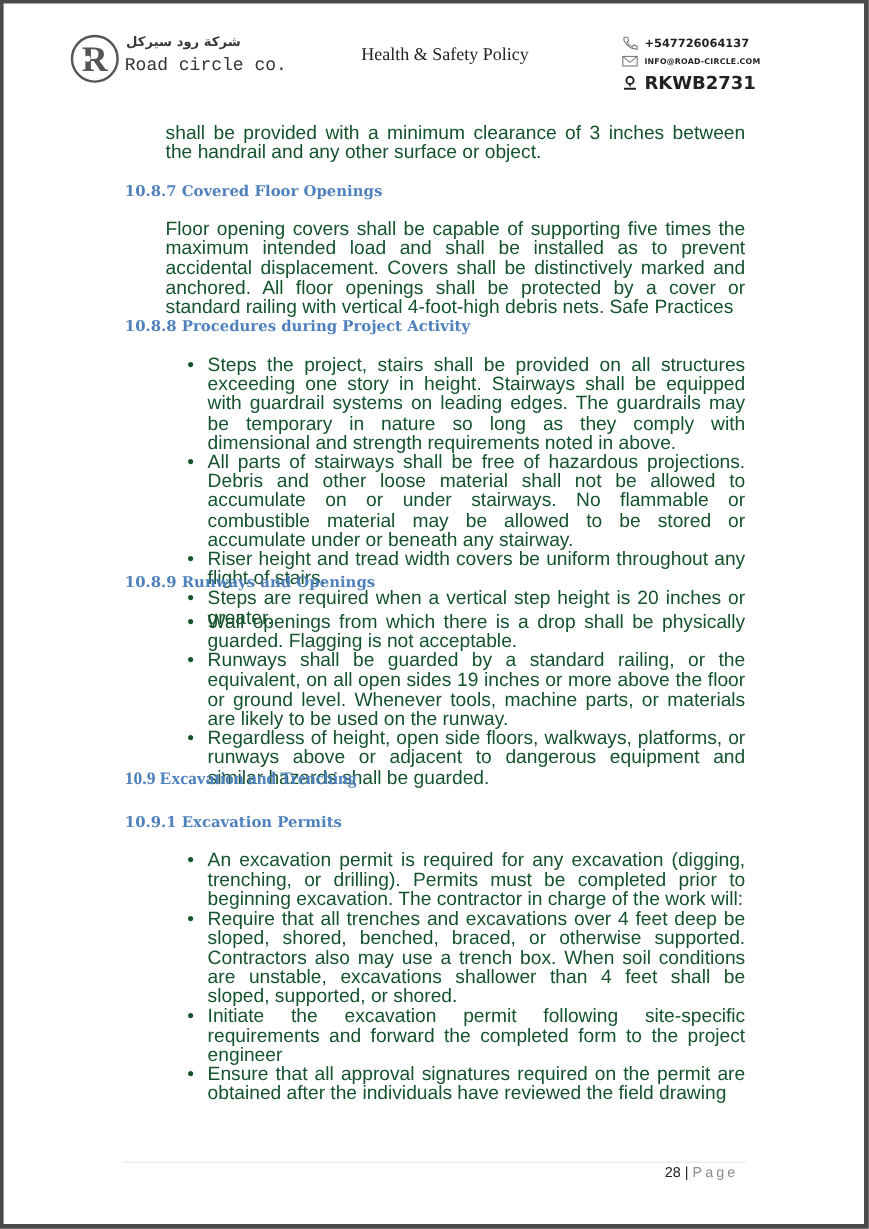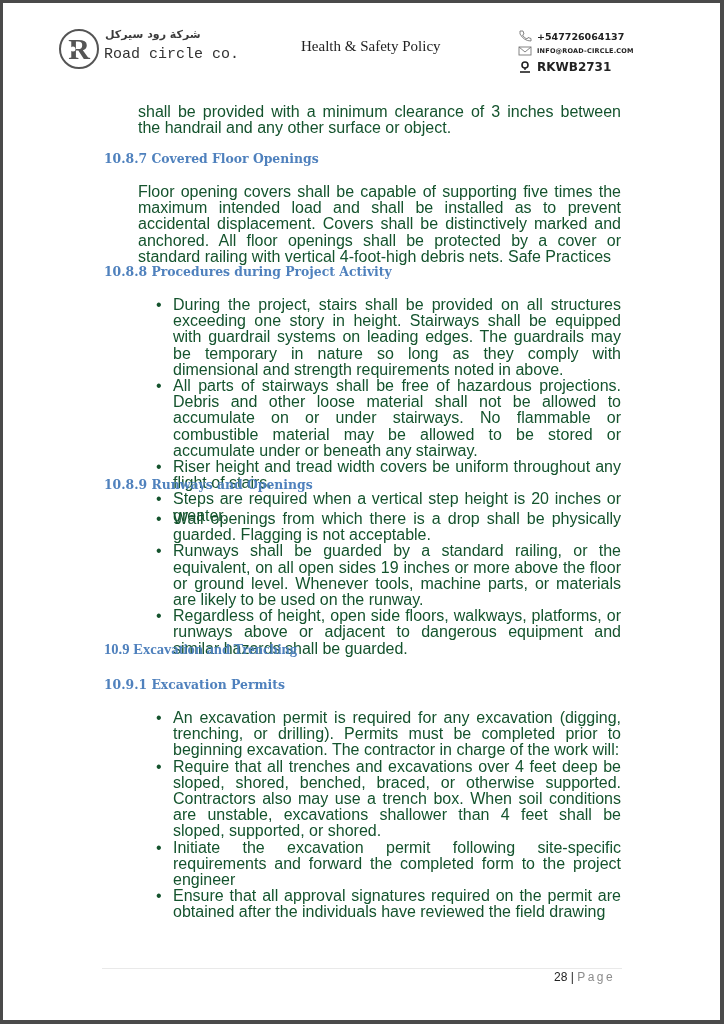--- a/index.html
+++ b/index.html
@@ -7,21 +7,21 @@
   .frame { position:absolute; left:0; top:0; width:720px; height:1020px; border-left:3px solid #4a4a4a; border-top:3px solid #4a4a4a; border-right:4px solid #4a4a4a; border-bottom:4px solid #4a4a4a; box-sizing:border-box; width:724px; height:1024px; }
   .page { position:absolute; left:0; top:0; width:724px; height:1024px; }
   .hdr-logo { position:absolute; left:58px; top:28px; width:42px; height:42px; }
   .hdr-arabic { position:absolute; left:105px; top:28px; font-family:"DejaVu Sans", sans-serif; font-size:11px; color:#3a3a3a; font-weight:bold; }
   .hdr-name { position:absolute; left:104px; top:46px; font-family:Liberation Mono, monospace; font-size:15px; color:#333; }
   .hdr-title { position:absolute; left:289px; top:38px; font-family:"Liberation Serif", serif; font-size:15px; color:#222;margin-left:12px; }
   .contact { position:absolute; left:518px; font-family:"DejaVu Sans", sans-serif; font-weight:bold; color:#222; display:flex; align-items:center; }
   .contact .ic { width:14px; height:12px; margin-right:5px; display:inline-block; }
   .c1 { top:30px; font-size:9.5px; }
   .c2 { top:45px; font-size:6.5px; letter-spacing:0.2px; }
-  .c3 { top:60px; font-size:12px; }
+  .c3 { top:60px; font-size:15px; }
   .body-text { font-family:"Liberation Sans", sans-serif; font-size:16px; color:#14532d; line-height:16.2px; }
   .para { position:absolute; left:138px; width:483px; text-align:justify; }
   .h3 { position:absolute; left:104px; font-family:"DejaVu Serif", serif; font-weight:bold; font-size:12.4px; color:#4f81bd; }
   .h2 { position:absolute; left:104px; font-family:Liberation Serif, serif; font-weight:bold; font-size:14.6px; color:#4f81bd; }
   ul.bl { position:absolute; left:156px; width:465px; margin:0; padding:0; list-style:none; }
   ul.bl li { position:relative; padding-left:17px; text-align:justify; }
   ul.bl li::before { content:"\2022"; position:absolute; left:0; top:0; }
   .footer-line { position:absolute; left:102px; top:968px; width:520px; border-top:1px solid #e9e9e9; }
   .footer-page { position:absolute; left:554px; top:970px; font-family:"Liberation Sans", sans-serif; font-size:12px; color:#222; }
   .footer-page .sep { color:#222; }
@@ -63,21 +63,21 @@
     <span>RKWB2731</span>
   </div>
 
   <div class="para body-text" style="top:104px;">shall be provided with a minimum clearance of 3 inches between the handrail and any other surface or object.</div>
 
   <div class="h3" style="top:151px;">10.8.7  Covered Floor Openings</div>
   <div class="para body-text" style="top:184px;">Floor opening covers shall be capable of supporting five times the maximum intended load and shall be installed as to prevent accidental displacement. Covers shall be distinctively marked and anchored. All floor openings shall be protected by a cover or standard railing with vertical 4-foot-high debris nets. Safe Practices</div>
 
   <div class="h3" style="top:264px;">10.8.8  Procedures during Project Activity</div>
   <ul class="bl body-text" style="top:297px;">
-    <li>During the project, stairs shall be provided on all structures exceeding one story in height. Stairways shall be equipped with guardrail systems on leading edges. The guardrails may be temporary in nature so long as they comply with dimensional and strength requirements noted in above.</li>
+    <li>Steps the project, stairs shall be provided on all structures exceeding one story in height. Stairways shall be equipped with guardrail systems on leading edges. The guardrails may be temporary in nature so long as they comply with dimensional and strength requirements noted in above.</li>
     <li>All parts of stairways shall be free of hazardous projections. Debris and other loose material shall not be allowed to accumulate on or under stairways. No flammable or combustible material may be allowed to be stored or accumulate under or beneath any stairway.</li>
     <li>Riser height and tread width covers be uniform throughout any flight of stairs.</li>
     <li>Steps are required when a vertical step height is 20 inches or greater.</li>
   </ul>
 
   <div class="h3" style="top:477px;">10.8.9  Runways and Openings</div>
   <ul class="bl body-text" style="top:511px;">
     <li>Wall openings from which there is a drop shall be physically guarded. Flagging is not acceptable.</li>
     <li>Runways shall be guarded by a standard railing, or the equivalent, on all open sides 19 inches or more above the floor or ground level. Whenever tools, machine parts, or materials are likely to be used on the runway.</li>
     <li>Regardless of height, open side floors, walkways, platforms, or runways above or adjacent to dangerous equipment and similar hazards shall be guarded.</li>

